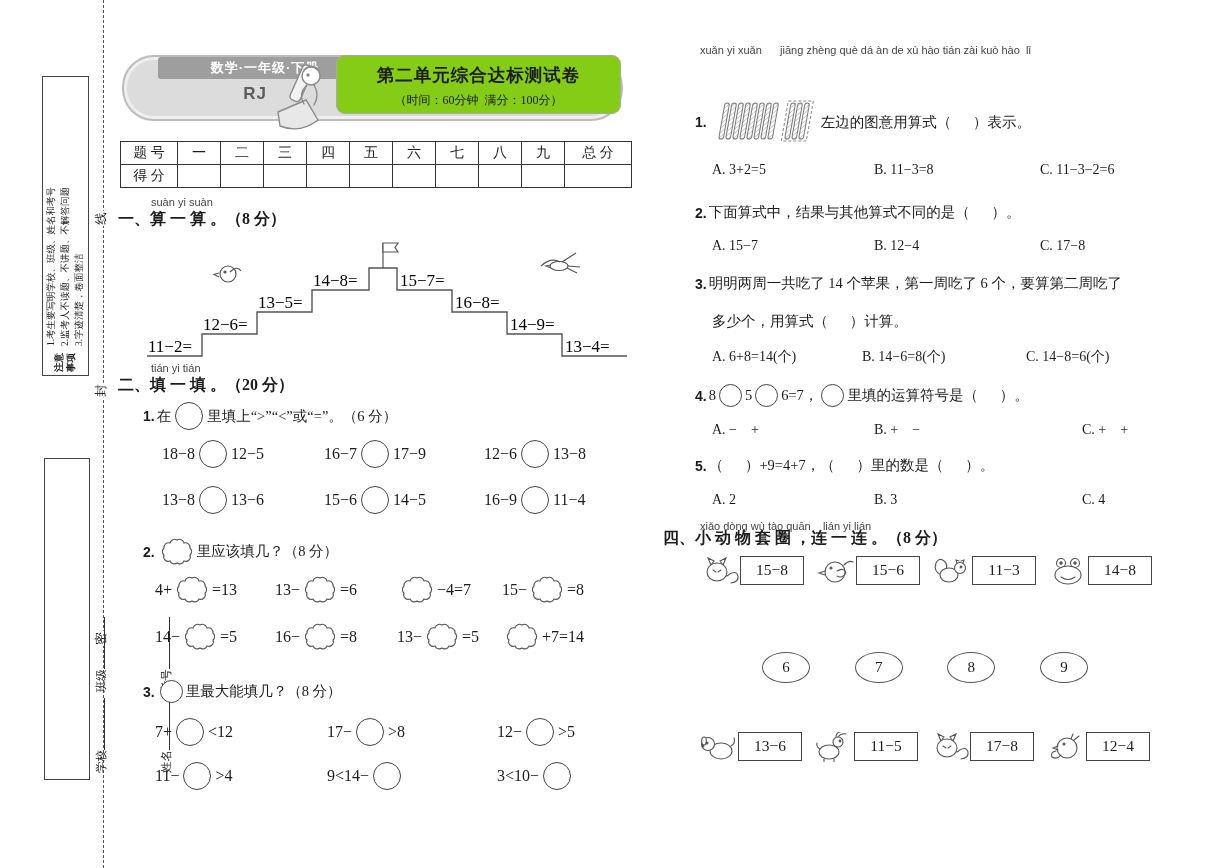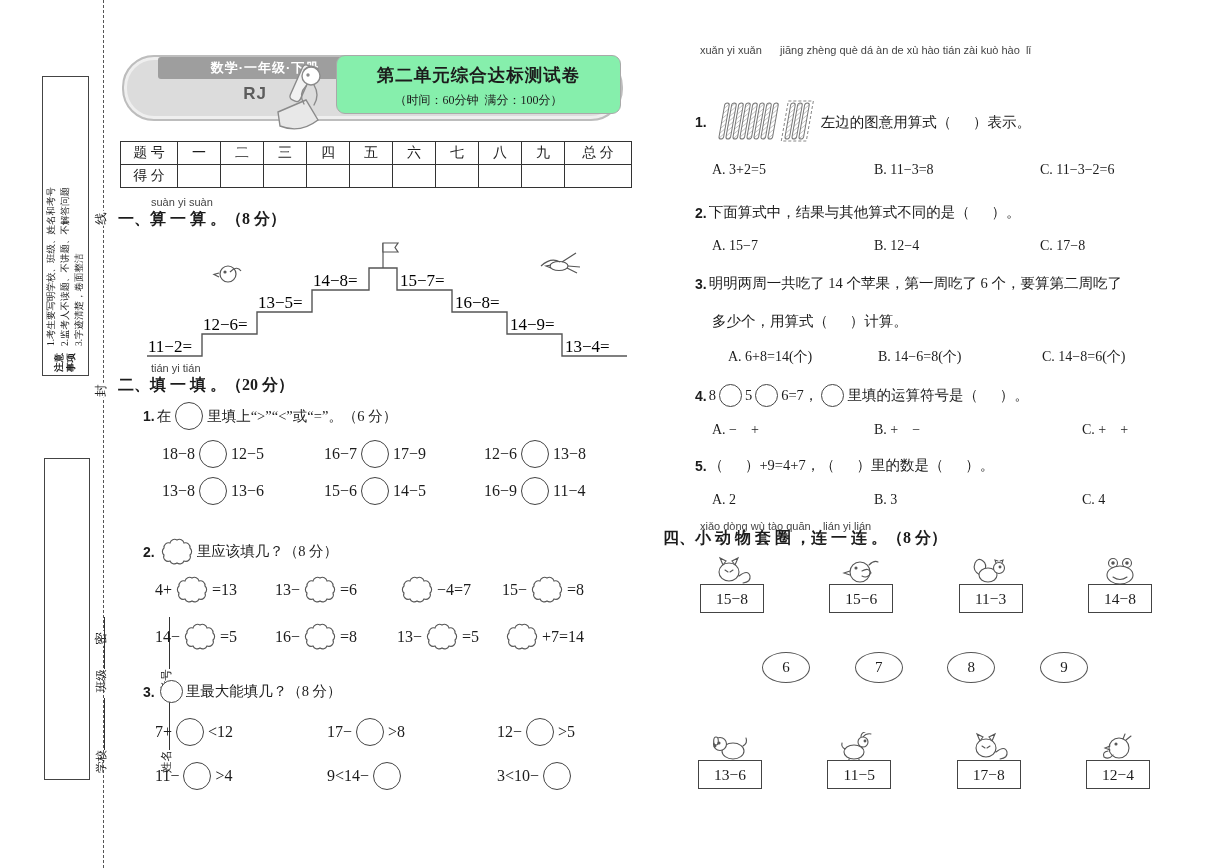--- a/index.html
+++ b/index.html
@@ -18,21 +18,21 @@
   #info-inner{width:308px;height:40px;font-size:11.5px;line-height:1.9;white-space:pre;}
   .ul{display:inline-block;width:52px;height:12px;border-bottom:1px solid #333;}
   
   #header-pill{position:absolute;left:122px;top:55px;width:497px;height:62px;background:#dcdcdc;
                border:2px solid #bdbdbd;border-radius:32px;box-shadow:inset 0 0 0 3px #efefef;}
   #series-ribbon{position:absolute;left:158px;top:57px;width:214px;height:22px;background:#9e9e9e;
                  color:#fff;font-family:"Liberation Sans",sans-serif;font-size:13px;font-weight:bold;
                  text-align:center;line-height:22px;border-radius:3px;letter-spacing:1px;}
   #edition{position:absolute;left:200px;top:84px;width:110px;text-align:center;color:#5d5d5d;
            font-family:"Liberation Sans",sans-serif;font-size:17px;font-weight:bold;letter-spacing:1px;}
-  #title-box{position:absolute;left:336px;top:55px;width:283px;height:57px;background:#86efac;
+  #title-box{position:absolute;left:336px;top:55px;width:283px;height:57px;background:#84cc16;
              border:1.5px solid #a9a9a9;border-radius:9px;text-align:center;}
   #paper-title{font-size:17.5px;font-weight:bold;margin-top:7px;letter-spacing:1px;}
   #paper-subtitle{font-size:12px;margin-top:5px;white-space:pre;}
   
   #score-table{position:absolute;left:120px;top:141px;border-collapse:collapse;}
   #score-table td{border:1.2px solid #333;height:22px;text-align:center;font-size:14px;padding:0;}
   
   .pinyin{position:absolute;font-family:Liberation Sans, sans-serif;font-size:11px;color:#444;white-space:pre;}
   .sec-title{position:absolute;font-size:16px;font-weight:bold;white-space:pre;}
   .q-line{position:absolute;display:flex;align-items:center;font-size:14.5px;white-space:pre;}
@@ -40,21 +40,21 @@
   .q-text{white-space:pre;}
   .circ{display:inline-block;width:26px;height:26px;border:1.3px solid #444;border-radius:50%;
         vertical-align:-8px;margin:0 4px;background:#fff;}
   .circ.sm{width:21px;height:21px;vertical-align:-6px;margin:0 3px;}
   .eq{font-size:16px;white-space:nowrap;display:flex;align-items:center;}
   .grid{position:absolute;display:grid;}
   .cloud{margin:0 2px;vertical-align:middle;}
   .opts{position:absolute;display:grid;font-size:14px;white-space:pre;}
   
   .cards-row{position:absolute;display:flex;justify-content:space-between;}
-  .animal-card{display:flex;flex-direction:column;align-items:center;}
+  .animal-card{display:flex;flex-direction:row;align-items:center;}
   .card-box{width:62px;height:27px;border:1.2px solid #444;display:flex;align-items:center;
             justify-content:center;font-size:15.5px;background:#fff;margin-top:-2px;}
   #ovals-row{position:absolute;display:flex;justify-content:space-between;}
   .oval{width:46px;height:29px;border:1.2px solid #555;border-radius:50%;display:flex;
         align-items:center;justify-content:center;font-size:15px;background:#fff;}
   svg text{font-family:"Liberation Serif",serif;}
 </style>
 </head>
 <body>
 
@@ -162,21 +162,21 @@
 
   <div class="pinyin" style="left:151px;top:362px">tián yi tián</div>
   <div class="sec-title" style="left:118px;top:375px">二、填 一 填 。（20 分）</div>
 
   <div class="q-line" style="left:143px;top:402px">
     <span class="q-num">1.</span>
     <span class="q-text">在</span>
     <span class="circ"></span>
     <span class="q-text">里填上“&gt;”“&lt;”或“=”。（6 分）</span>
   </div>
-  <div class="grid" id="cmp-grid" style="left:162px;top:440px;grid-template-columns:162px 160px auto;row-gap:9px">
+  <div class="grid" id="cmp-grid" style="left:162px;top:440px;grid-template-columns:162px 160px auto;row-gap:18px">
       <div class="eq">
         <span>18−8</span>
         <span class="circ"></span>
         <span>12−5</span>
       </div>
       <div class="eq">
         <span>16−7</span>
         <span class="circ"></span>
         <span>17−9</span>
       </div>
@@ -351,21 +351,21 @@
     <span>C. 17−8</span>
   </div>
 
   <div class="q-line" style="left:695px;top:274px">
     <span class="q-num">3.</span>
     <span class="q-text">明明两周一共吃了 14 个苹果，第一周吃了 6 个，要算第二周吃了</span>
   </div>
   <div class="q-line" style="left:712px;top:312px">
     <span class="q-text">多少个，用算式（      ）计算。</span>
   </div>
-  <div class="opts" style="left:728px;top:348px;grid-template-columns:150px 164px auto">
+  <div class="opts" style="left:712px;top:348px;grid-template-columns:150px 164px auto">
     <span>A. 6+8=14(个)</span>
     <span>B. 14−6=8(个)</span>
     <span>C. 14−8=6(个)</span>
   </div>
 
   <div class="q-line" style="left:695px;top:384px">
     <span class="q-num">4.</span>
     <span class="q-text">8</span>
     <span class="circ sm"></span>
     <span class="q-text">5</span>

